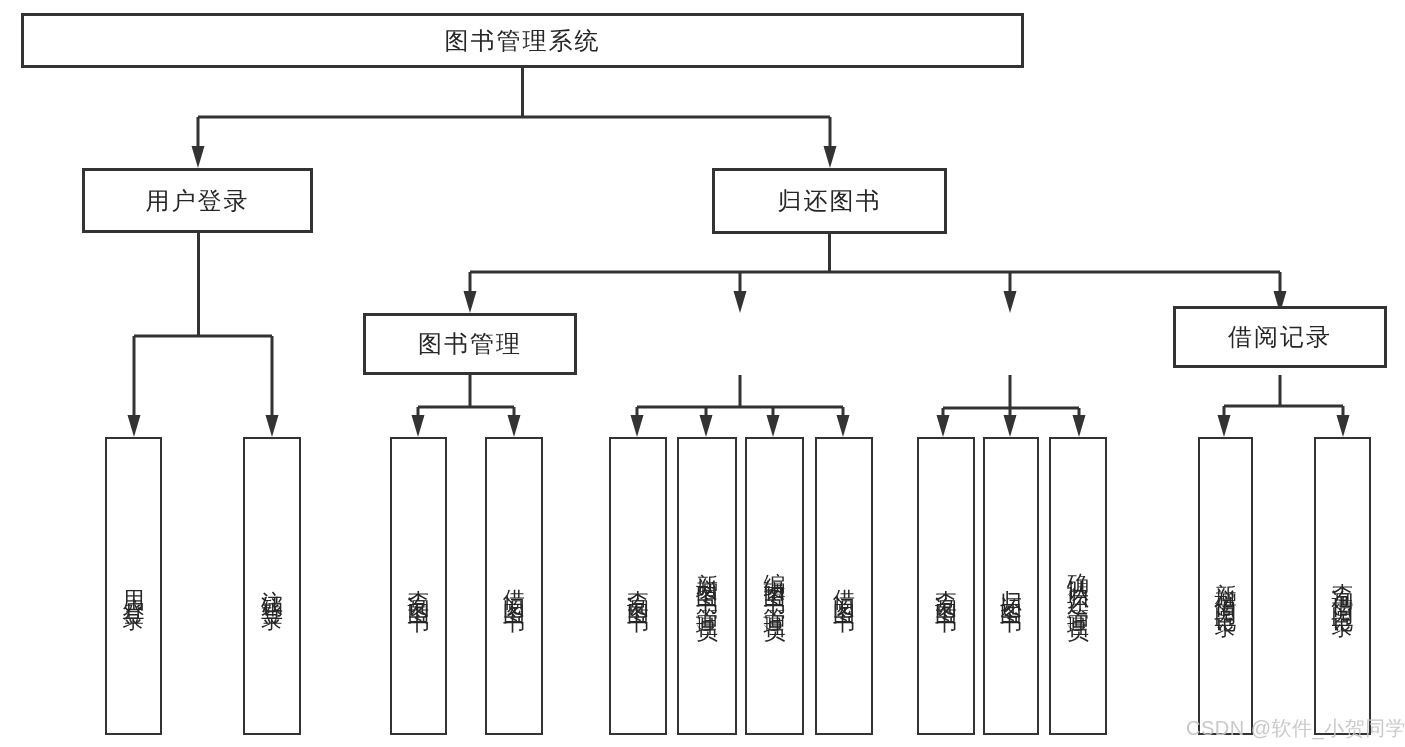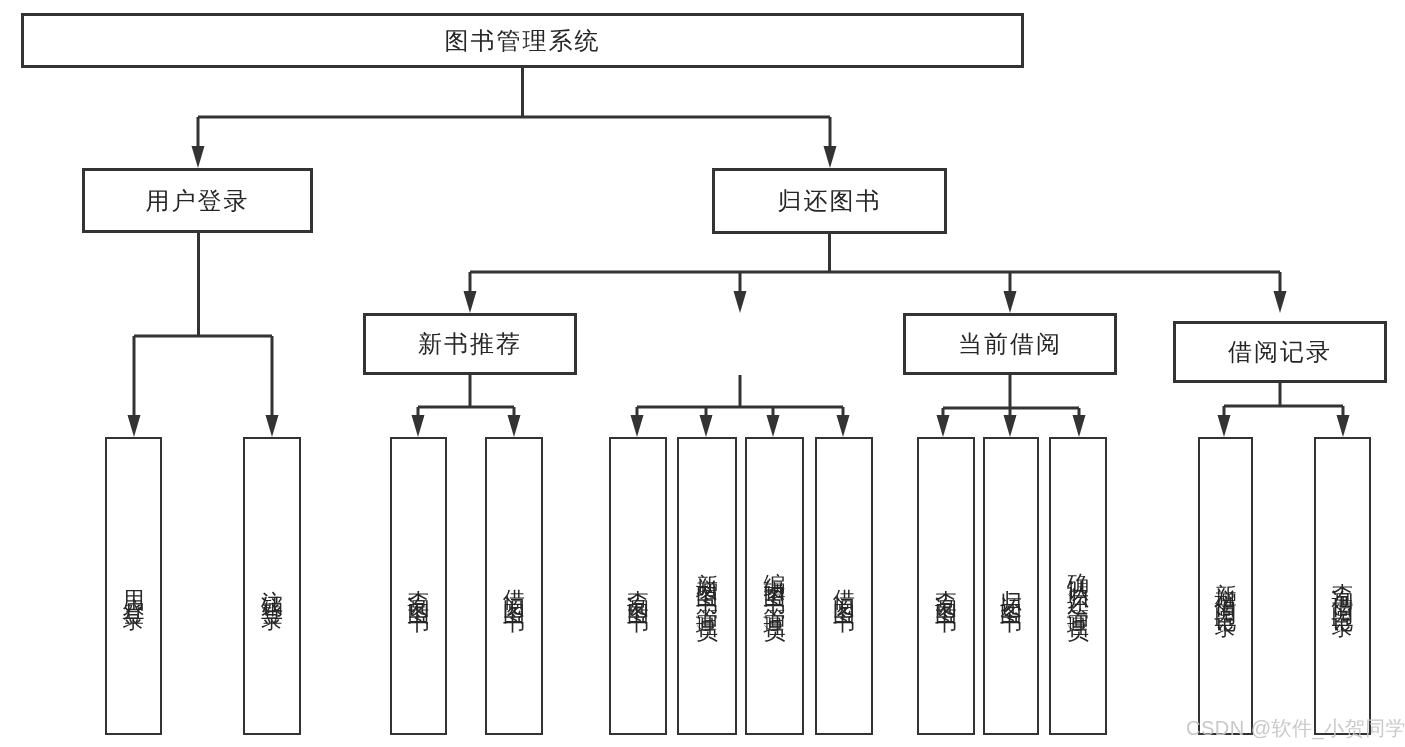--- a/index.html
+++ b/index.html
@@ -137,26 +137,23 @@
   </div>
 
   <div class="node h-node" style="left:82px;top:168px;width:231px;height:65px">
     <span>用户登录</span>
   </div>
   <div class="node h-node" style="left:712px;top:168px;width:235px;height:66px">
     <span>归还图书</span>
   </div>
 
   <div class="node h-node" style="left:363px;top:313px;width:214px;height:62px">
-    <span>新书推荐</span>
-  </div>
-  <div class="node h-node" style="left:903px;top:313px;width:214px;height:62px">
-    <span>当前借阅</span>
-  </div>
-  <div class="node h-node" style="left:1173px;top:321px;width:214px;height:62px">
+    <span>图书管理</span>
+  </div>
+  <div class="node h-node" style="left:1173px;top:306px;width:214px;height:62px">
     <span>借阅记录</span>
   </div>
 
   <div class="node v-node" style="left:105px;width:57px">
     <span class="vtext">用户登录</span>
   </div>
   <div class="node v-node" style="left:243px;width:58px">
     <span class="vtext">注销登录</span>
   </div>
 

